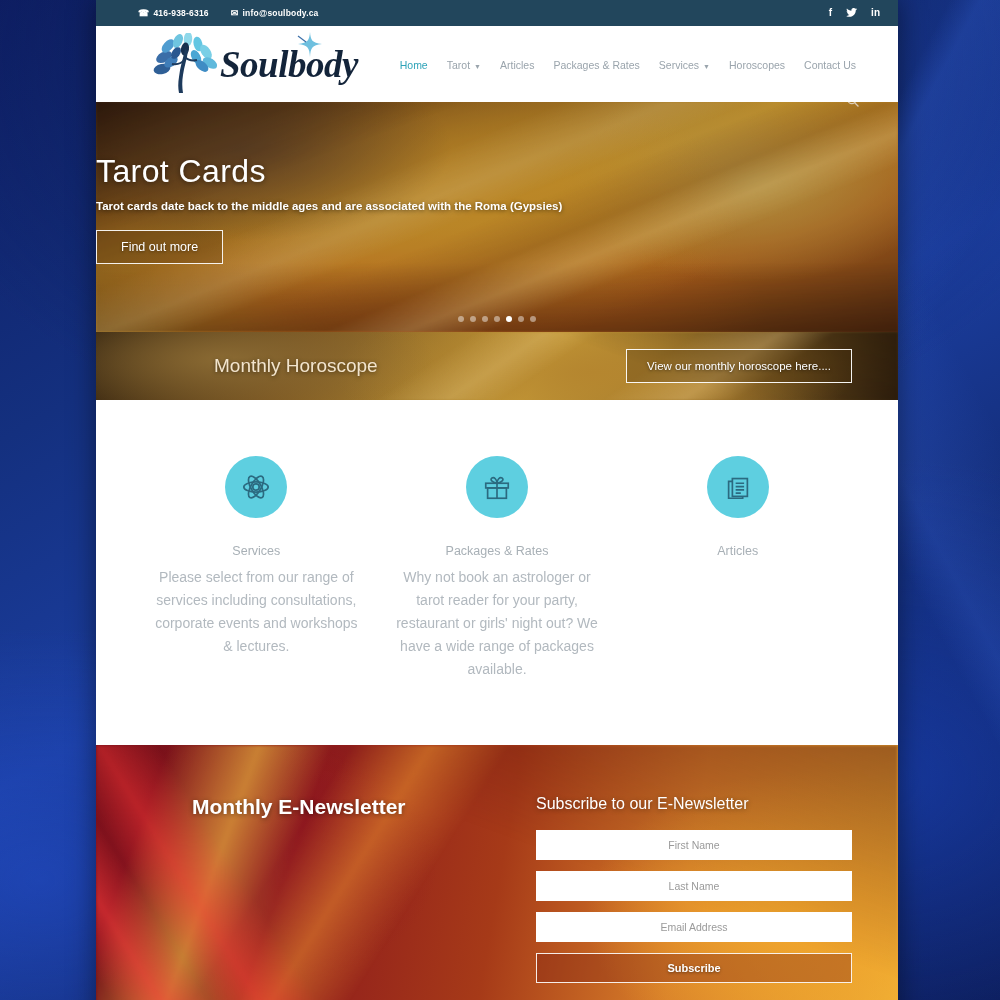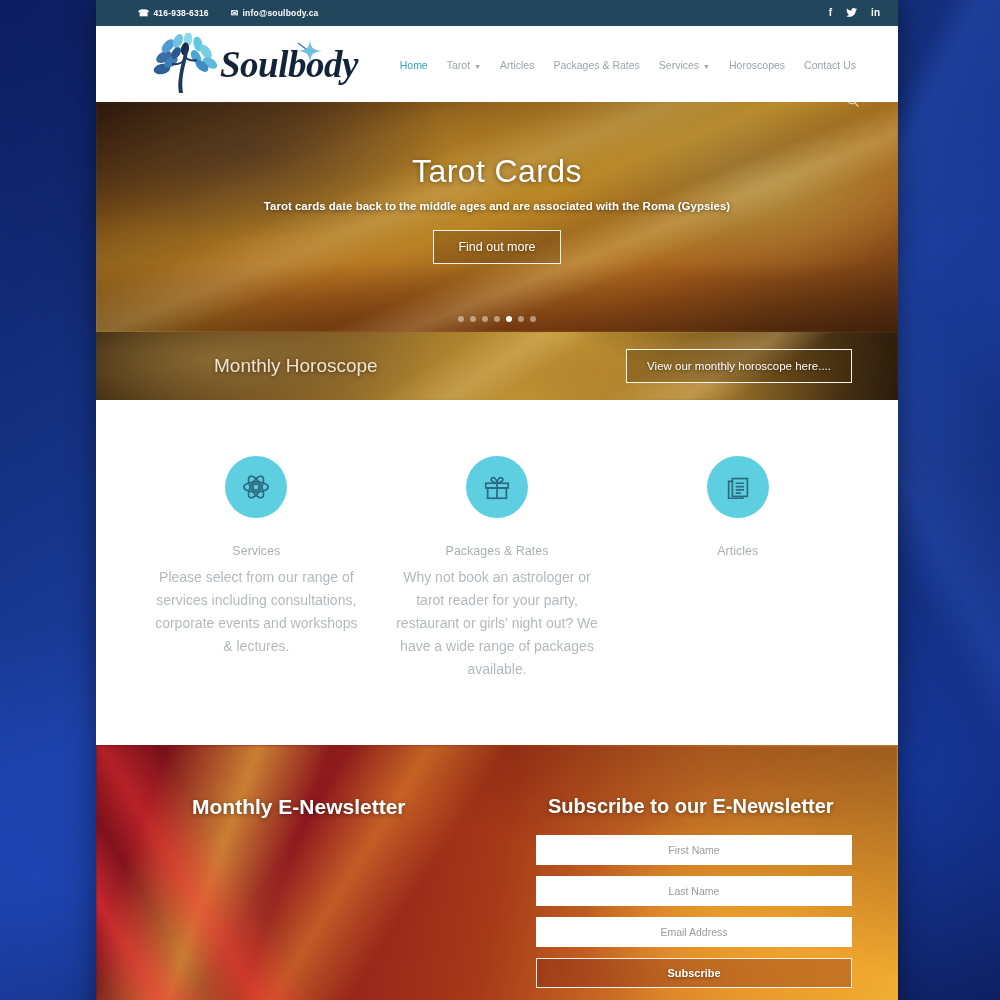--- a/index.html
+++ b/index.html
@@ -23,21 +23,21 @@
 
   
   .topbar{height:26px;background:#22465c;display:flex;align-items:center;
           padding:0 18px 0 42px;color:#fff;font-size:8.5px;font-weight:bold;}
   .tb-item{display:flex;align-items:center;gap:4px;margin-right:22px;letter-spacing:.2px;}
   .tb-ico{font-size:9px;line-height:1;}
   .tb-social{margin-left:auto;display:flex;gap:14px;align-items:center;}
   .tb-social span{font-size:10px;font-weight:bold;line-height:1;}
 
   
-  .header{height:76px;background:#fff;display:flex;align-items:center;padding:0 42px 0 56px;}
+  .header{height:76px;background:#fff;display:flex;padding:0 42px 0 56px;}
   .logo{display:flex;align-items:center;position:relative;}
   .logo svg{display:block;}
   .logo-word{font-family:"Liberation Serif", serif;font-style:italic;font-weight:bold;
              font-size:37px;color:#13243a;margin-left:-4px;letter-spacing:-.5px;}
   .nav{margin-left:auto;display:flex;align-items:center;gap:19px;padding-top:2px;}
   .nav a{font-size:10.5px;color:#9aa4ac;text-decoration:none;display:flex;align-items:center;gap:4px;white-space:nowrap;}
   .nav a.active{color:#2ea3b8;}
   .caret{font-size:7px;line-height:1;position:relative;top:1px;}
 
   
@@ -50,21 +50,21 @@
       linear-gradient(160deg,#3a2112 0%,#8a5a1c 22%,#d9a32e 48%,#b9691f 74%,#5e3114 100%);
   }
   .hero-strokes{position:absolute;inset:0;
     background:
       linear-gradient(-22deg, transparent 30%, rgba(255,225,150,.30) 36%, rgba(120,70,20,.25) 42%, transparent 50%),
       linear-gradient(-22deg, transparent 52%, rgba(255,235,175,.22) 58%, transparent 66%),
       linear-gradient(160deg, rgba(30,14,6,.55) 0%, transparent 26%),
       linear-gradient(0deg, rgba(40,18,6,.45) 0%, transparent 30%);
     filter:blur(1.2px);}
   .hero-dark{position:absolute;inset:0;background:rgba(40,20,8,.16);}
-  .hero-inner{position:absolute;inset:0;display:flex;flex-direction:column;align-items:center;
+  .hero-inner{position:absolute;inset:0;display:flex;flex-direction:column;align-items:flex-start;
               justify-content:center;color:#fff;text-align:center;padding-bottom:18px;}
   .hero-h1{font-size:32px;font-weight:300;letter-spacing:.4px;text-shadow:0 1px 5px rgba(0,0,0,.45);}
   .hero-sub{font-size:11.5px;font-weight:bold;margin-top:10px;text-shadow:0 1px 4px rgba(0,0,0,.55);}
   .hero-btn{margin-top:18px;border:1px solid rgba(255,255,255,.92);color:#fff;
             padding:9px 24px;font-size:12.5px;background:rgba(60,30,10,.22);
             text-shadow:0 1px 3px rgba(0,0,0,.4);cursor:pointer;}
   .dots{position:absolute;left:0;right:0;bottom:10px;display:flex;justify-content:center;gap:6px;}
   .dot{width:6px;height:6px;border-radius:50%;background:rgba(255,255,255,.45);}
   .dot.on{background:#fff;}
   .search-ico{position:absolute;right:38px;top:-8px;color:#e6dcd2;opacity:.85;z-index:4;}
@@ -107,21 +107,21 @@
       linear-gradient(58deg, transparent 4%, rgba(255,60,60,.55) 9%, transparent 14%),
       linear-gradient(58deg, transparent 14%, rgba(255,55,55,.45) 19%, transparent 25%),
       linear-gradient(-58deg, transparent 58%, rgba(255,170,50,.45) 66%, transparent 74%),
       linear-gradient(-70deg, transparent 74%, rgba(255,215,70,.55) 82%, transparent 92%),
       linear-gradient(200deg, rgba(60,0,6,.45) 0%, transparent 40%);
     filter:blur(1.6px);}
   .news-inner{position:absolute;inset:0;display:flex;padding:50px 46px 0 96px;}
   .news-left{width:320px;}
   .news-h{color:#fff;font-size:21px;font-weight:bold;text-shadow:0 1px 5px rgba(0,0,0,.45);}
   .news-right{flex:1;max-width:342px;margin-left:24px;}
-  .news-sub{color:#fff;font-size:20px;font-weight:700;text-shadow:0 1px 5px rgba(0,0,0,.4);margin-bottom:17px;margin-left:12px;}
+  .news-sub{color:#fff;font-size:16px;font-weight:400;text-shadow:0 1px 5px rgba(0,0,0,.4);margin-bottom:17px;}
   .fld{display:block;width:100%;box-sizing:border-box;height:30px;background:#fff;border:none;
        margin-bottom:11px;padding:0 12px;font-size:10.5px;color:#9a9a9a;
        font-family:"Liberation Sans",sans-serif;text-align:center;}
   .fld::placeholder{color:#9a9a9a;}
   .sub-btn{display:block;width:100%;box-sizing:border-box;height:30px;border:1px solid rgba(255,255,255,.9);
            background:rgba(120,30,16,.35);color:#fff;font-size:11px;font-weight:bold;cursor:pointer;
            text-shadow:0 1px 3px rgba(0,0,0,.45);font-family:"Liberation Sans",sans-serif;}
 
   
   .footer{background:#e4e4e4;height:80px;}

